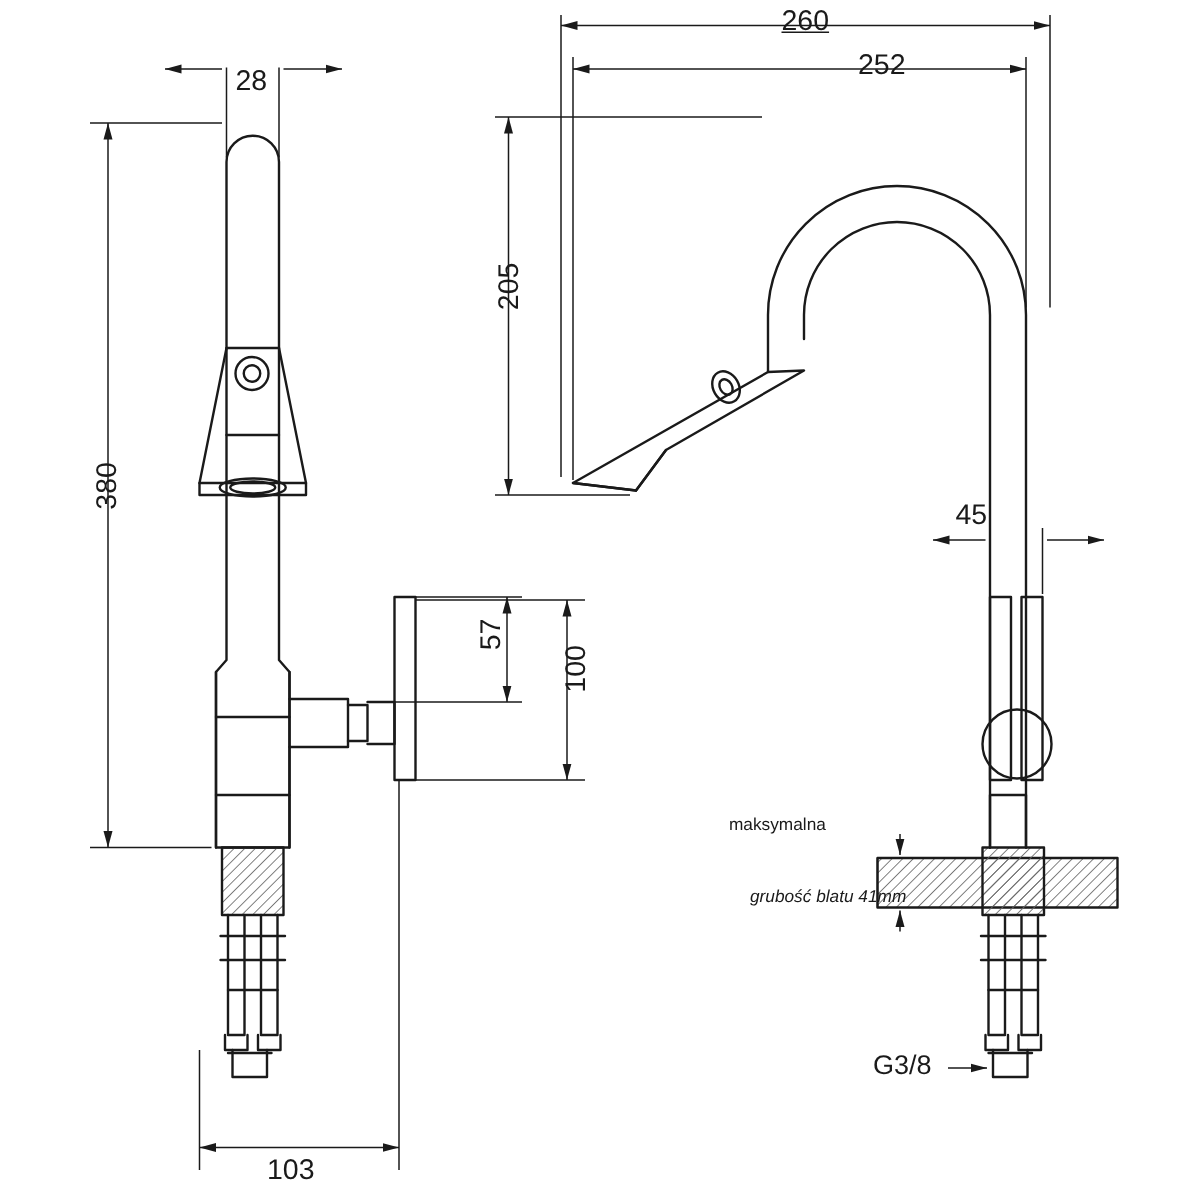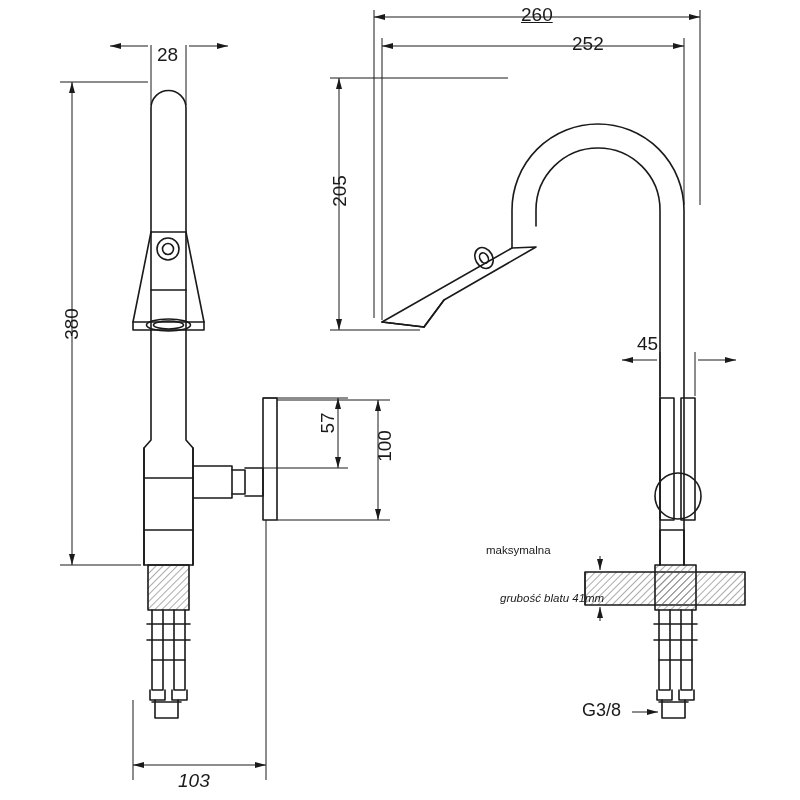--- a/index.html
+++ b/index.html
@@ -172,21 +172,21 @@
       <line x1="585" y1="572" x2="585" y2="605"></line>
 
       <line x1="632" y1="712" x2="658" y2="712" marker-end="url(#arrL)"></line>
     </g>
   </svg>
 
   <div class="dim-label big" style="left:157px; top:44px;">28</div>
 
   <div class="dim-label big vert" style="left:42px; top:313px; width:60px; text-align:center;">380</div>
 
-  <div class="dim-label big" style="left:178px; top:770px;font-style:italic;">103</div>
+  <div class="dim-label big" style="left:178px; top:770px;">103</div>
 
   <div class="dim-label big" style="left:521px; top:4px;text-decoration:underline;">260</div>
 
   <div class="dim-label big" style="left:524px; top:33px;margin-left:48px;">252</div>
 
   <div class="dim-label big vert" style="left:310px; top:180px; width:60px; text-align:center;">205</div>
 
   <div class="dim-label big" style="left:637px; top:333px;">45</div>
 
   <div class="dim-label big vert" style="left:303px; top:412px; width:50px; text-align:center;">57</div>

